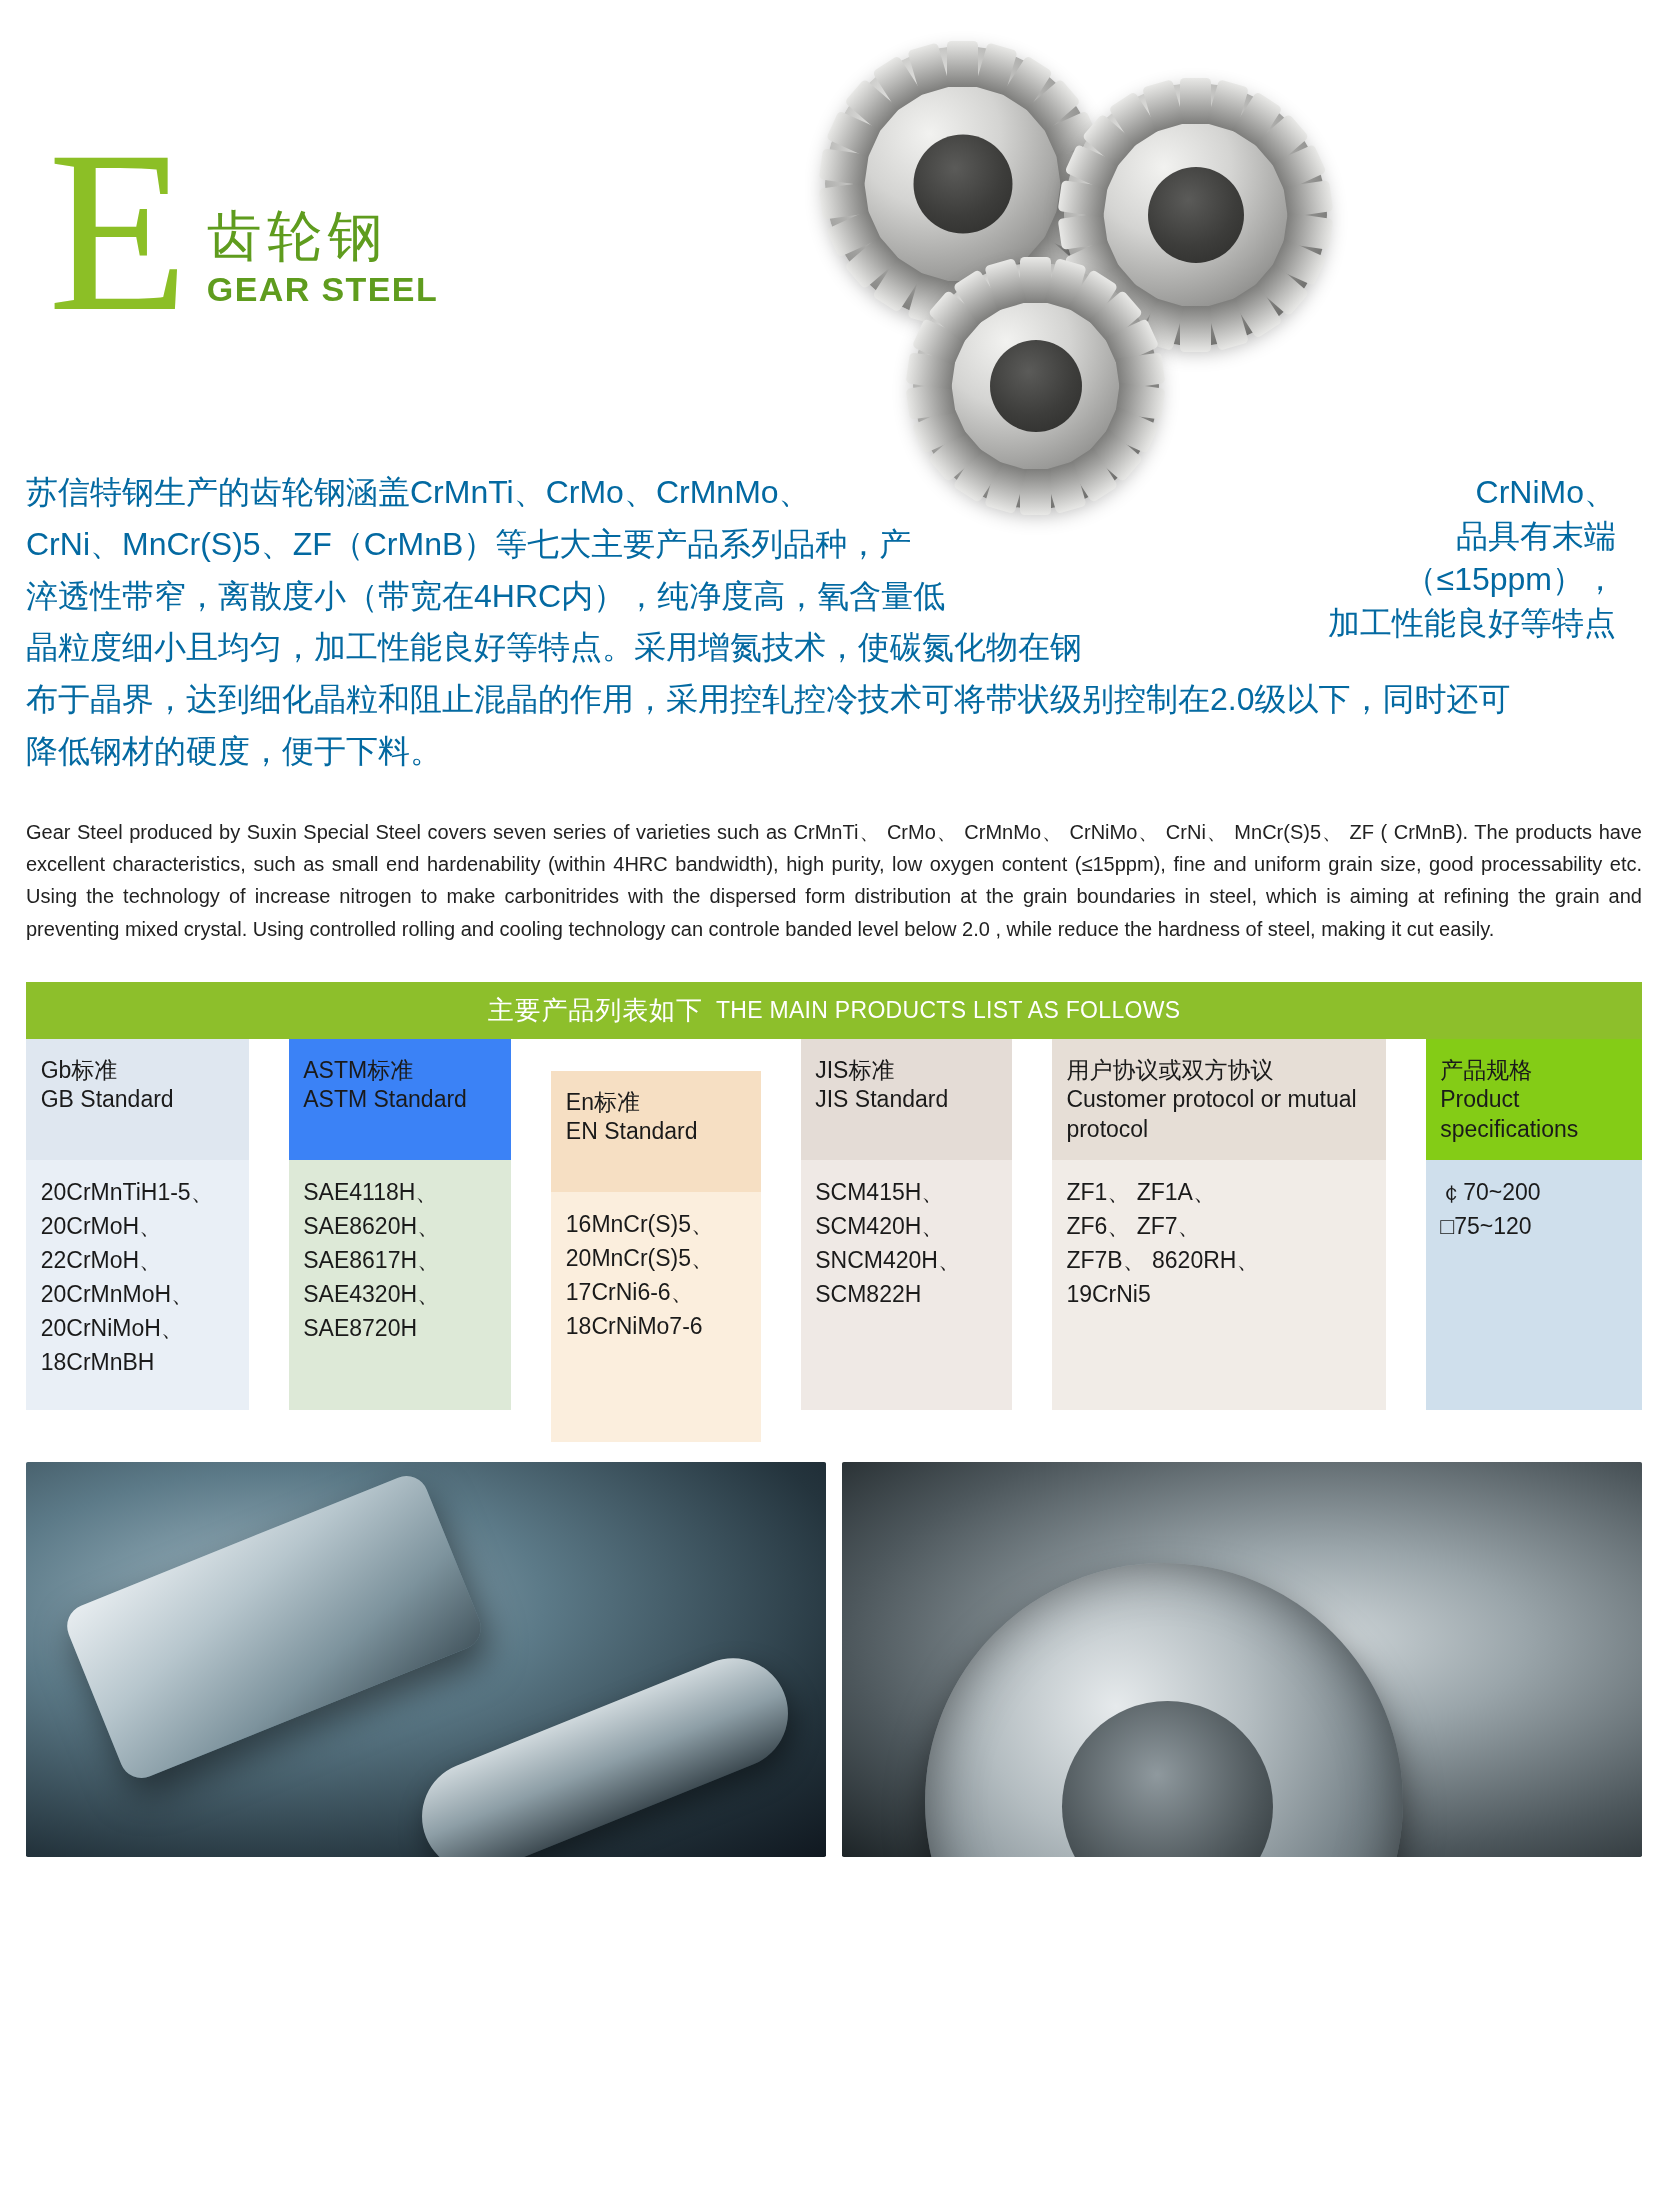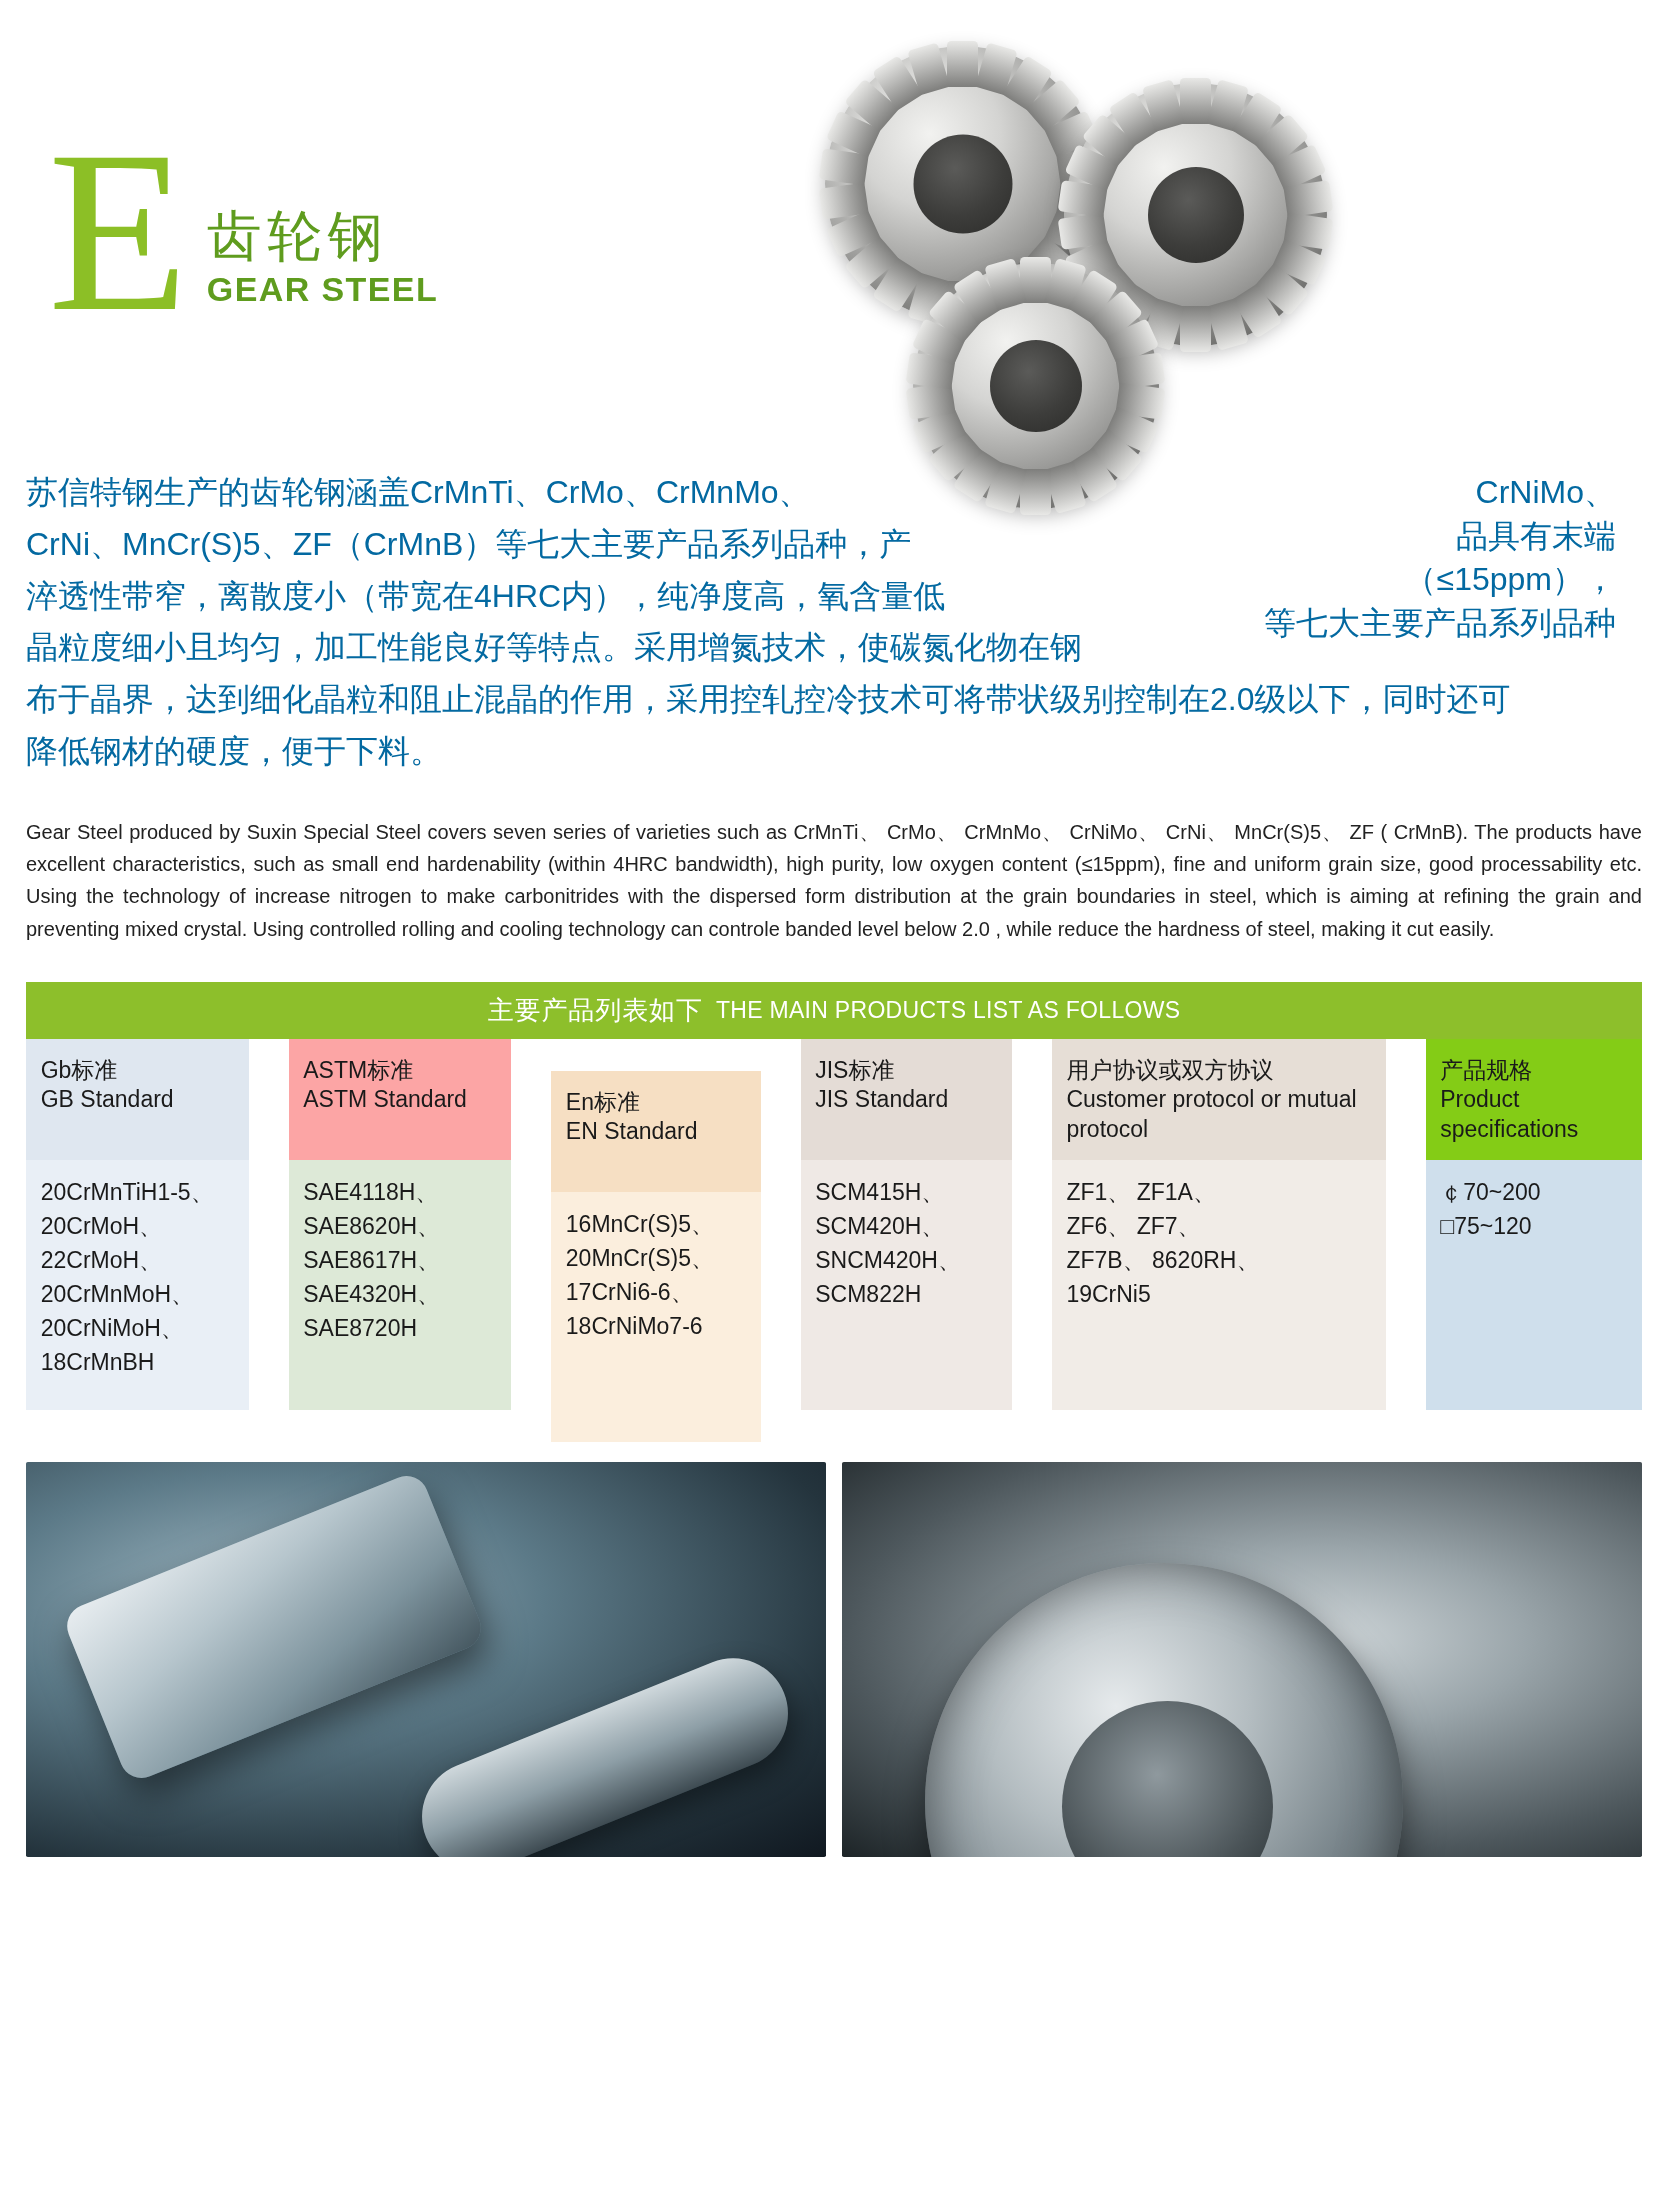--- a/index.html
+++ b/index.html
@@ -180,21 +180,21 @@
   }
   
   .c1 { width: 254px; }
   .c2 { width: 254px; }
   .c3 { width: 239px; }
   .c4 { width: 241px; }
   .c5 { width: 381px; }
   .c6 { width: 247px; }
   
   .c1 .col-head { background:#dfe7f0; } .c1 .col-body { background:#e9eff6; }
-  .c2 .col-head { background:#fca5a5; } .c2 .col-body { background:#dde9d7; }
+  .c2 .col-head { background:#3b82f6; } .c2 .col-body { background:#dde9d7; }
   .c3 .col-head { background:#f6dfc3;margin-top:32px; } .c3 .col-body { background:#fbeedd; }
   .c4 .col-head { background:#e4dcd6; } .c4 .col-body { background:#efe9e5; }
   .c5 .col-head { background:#e6ded6; } .c5 .col-body { background:#f1ece7; }
   .c6 .col-head { background:#84cc16; } .c6 .col-body { background:#cfdfec; }
 
   
   .photos {
     margin: 20px 26px 0 26px;
     display: flex;
     gap: 16.5px;
@@ -346,21 +346,21 @@
   <p class="l1">苏信特钢生产的齿轮钢涵盖CrMnTi、CrMo、CrMnMo、</p>
   <p class="l1b">CrNi、MnCr(S)5、ZF（CrMnB）等七大主要产品系列品种，产</p>
   <p class="l2">淬透性带窄，离散度小（带宽在4HRC内），纯净度高，氧含量低</p>
   <p class="l3">晶粒度细小且均匀，加工性能良好等特点。采用增氮技术，使碳氮化物在钢</p>
   <p class="full">布于晶界，达到细化晶粒和阻止混晶的作用，采用控轧控冷技术可将带状级别控制在2.0级以下，同时还可</p>
   <p class="full">降低钢材的硬度，便于下料。</p>
 
   <span class="tail t1">CrNiMo、</span>
   <span class="tail t2">品具有末端</span>
   <span class="tail t3">（≤15ppm），</span>
-  <span class="tail t4">等七大主要产品系列品种</span>
+  <span class="tail t4">加工性能良好等特点</span>
 </div>
 
 <div class="para-en">Gear Steel produced by Suxin Special Steel covers seven series of varieties such as CrMnTi、 CrMo、 CrMnMo、 CrNiMo、 CrNi、 MnCr(S)5、 ZF ( CrMnB). The products have excellent characteristics, such as small end hardenability (within 4HRC bandwidth), high purity, low oxygen content (≤15ppm), fine and uniform grain size, good processability etc. Using the technology of increase nitrogen to make carbonitrides with the dispersed form distribution at the grain boundaries in steel, which is aiming at refining the grain and preventing mixed crystal.  Using controlled rolling and cooling technology can controle banded level below 2.0 , while reduce the hardness of steel, making it cut easily.</div>
 
 <div class="table-wrap">
   <div class="tbl-head">
     <span class="h-cn">主要产品列表如下</span>
     <span class="h-en">THE MAIN PRODUCTS LIST AS FOLLOWS</span>
   </div>
   <div class="tbl">

